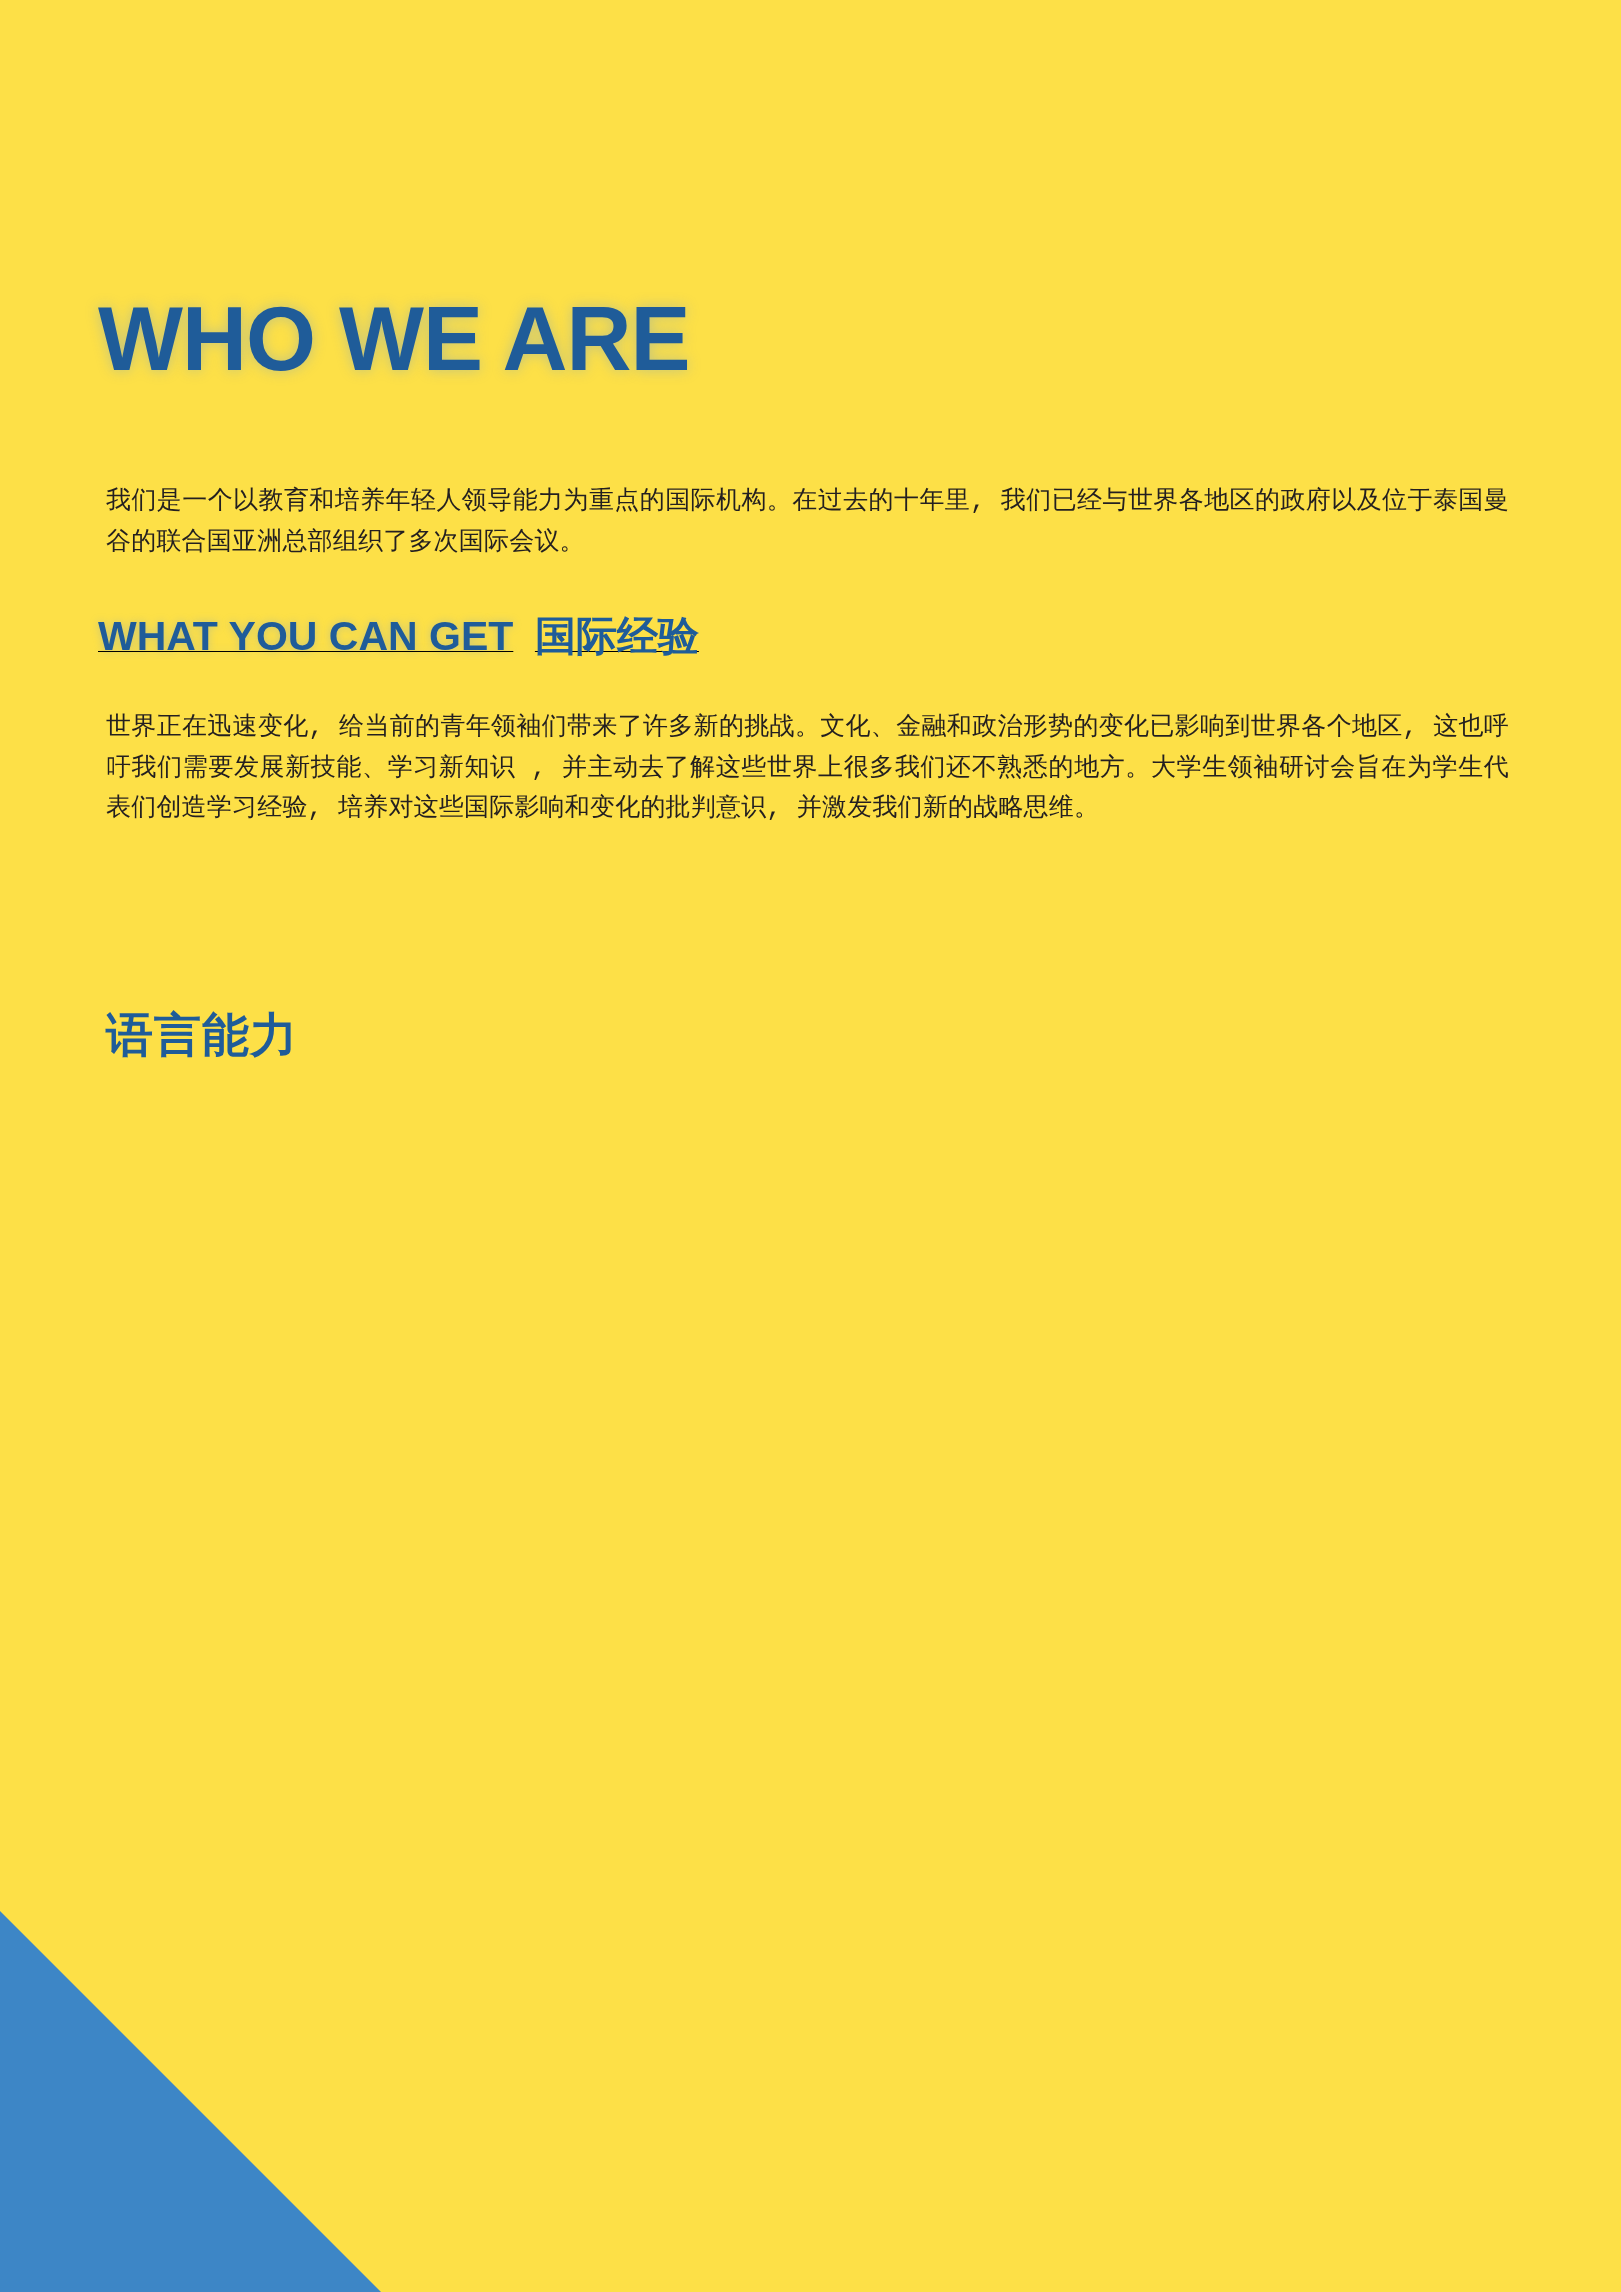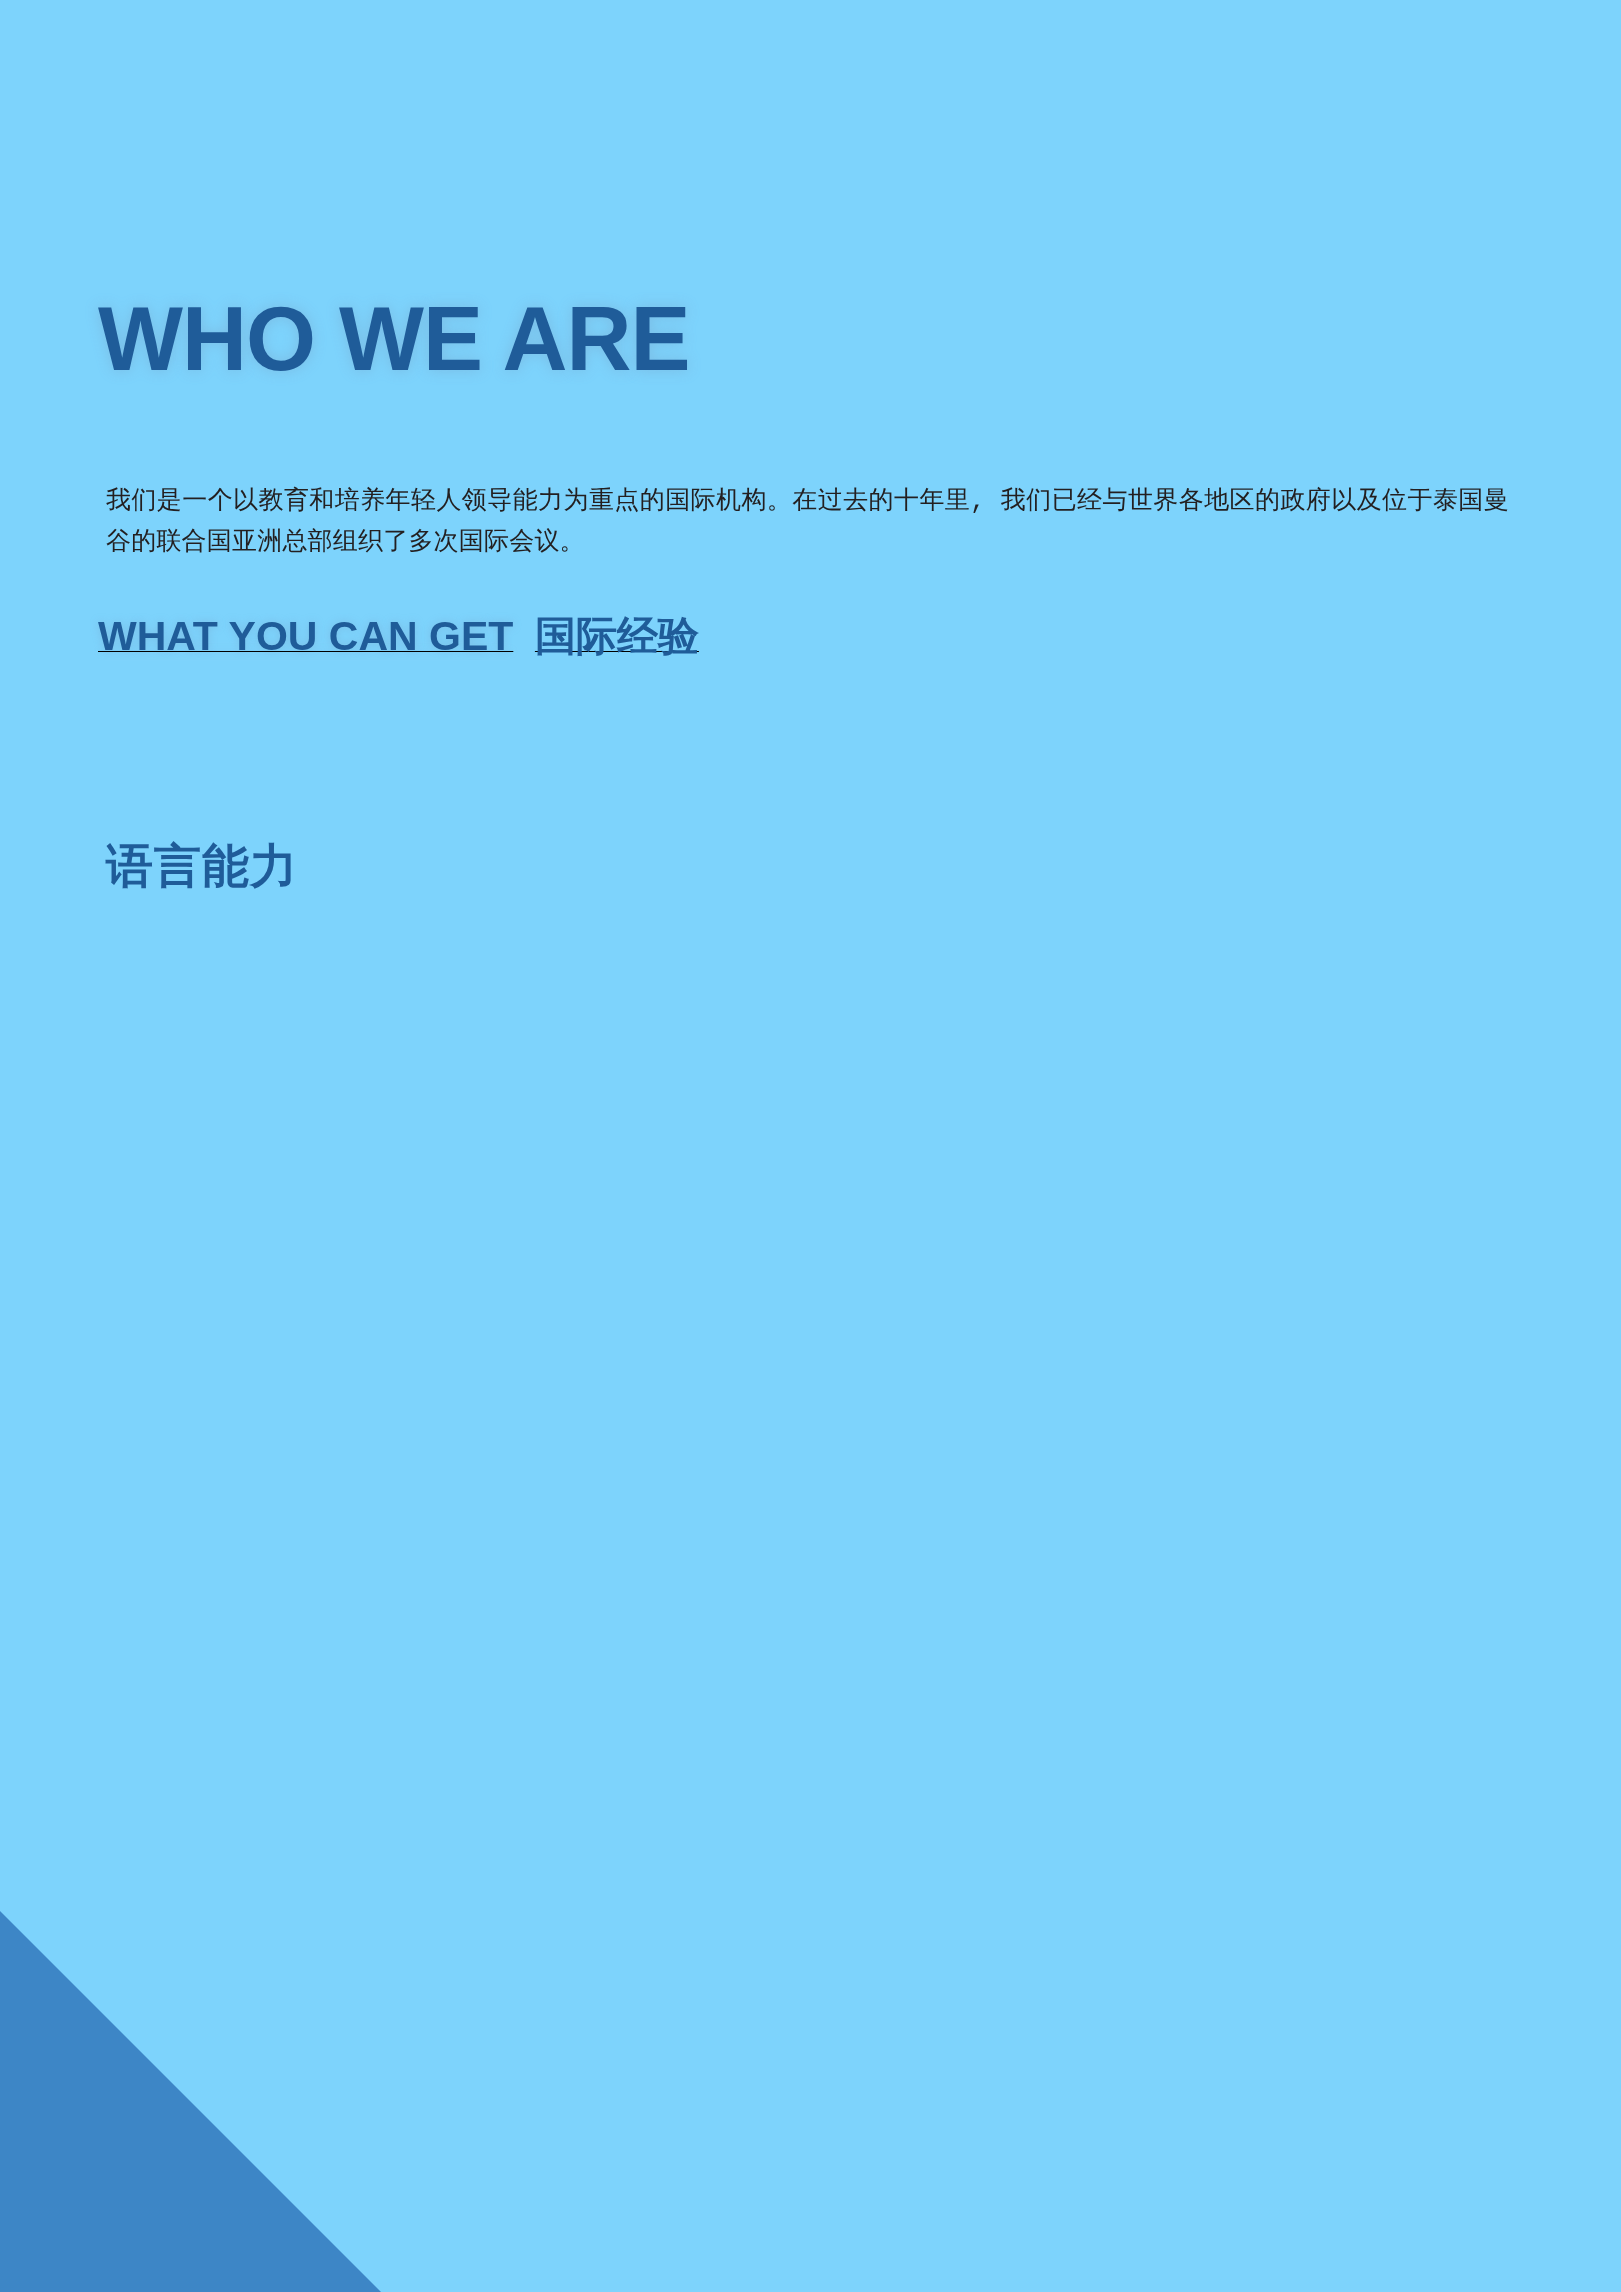--- a/index.html
+++ b/index.html
@@ -7,21 +7,21 @@
     padding: 0;
     background: #ffffff;
   }
   body {
     font-family: "Liberation Sans", "DejaVu Sans", sans-serif;
   }
   .page {
     position: relative;
     width: 1621px;
     height: 2293px;
-    background: #7dd3fc;
+    background: #fde047;
     overflow: hidden;
     box-sizing: border-box;
   }
   
   .corner-triangle {
     position: absolute;
     left: 0;
     bottom: 0;
     width: 0;
     height: 0;
@@ -89,20 +89,21 @@
   <div class="content">
 
     <h1 class="title-main">WHO WE ARE</h1>
 
     <p class="para">我们是一个以教育和培养年轻人领导能力为重点的国际机构。在过去的十年里, 我们已经与世界各地区的政府以及位于泰国曼谷的联合国亚洲总部组织了多次国际会议。</p>
 
     <div class="section-head-inline">
       <span class="head-en">WHAT YOU CAN GET</span><span class="head-cn">国际经验</span>
     </div>
 
+    <p class="para">世界正在迅速变化, 给当前的青年领袖们带来了许多新的挑战。文化、金融和政治形势的变化已影响到世界各个地区, 这也呼吁我们需要发展新技能、学习新知识 , 并主动去了解这些世界上很多我们还不熟悉的地方。大学生领袖研讨会旨在为学生代表们创造学习经验, 培养对这些国际影响和变化的批判意识, 并激发我们新的战略思维。</p>
 
     <div class="spacer-lg"></div>
 
     <h2 class="head-cn-solo">语言能力</h2>
 
 
   </div>
 </div>
 
 

